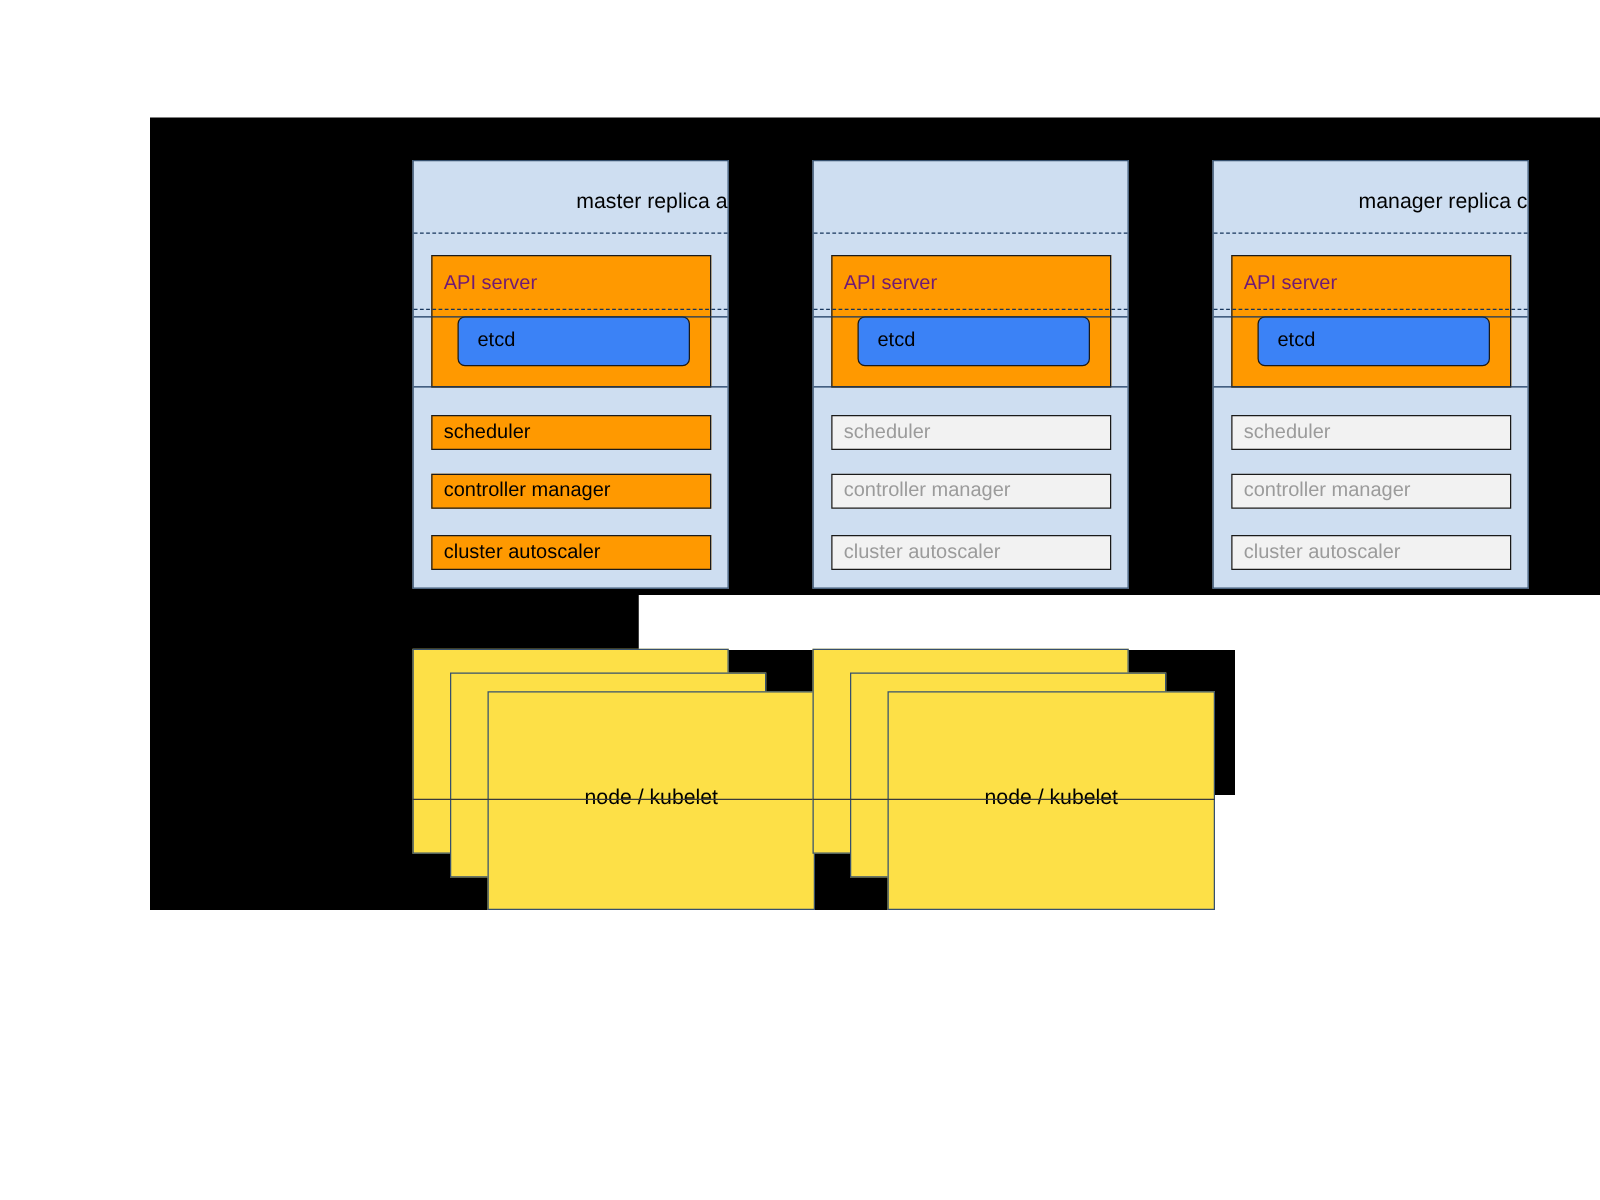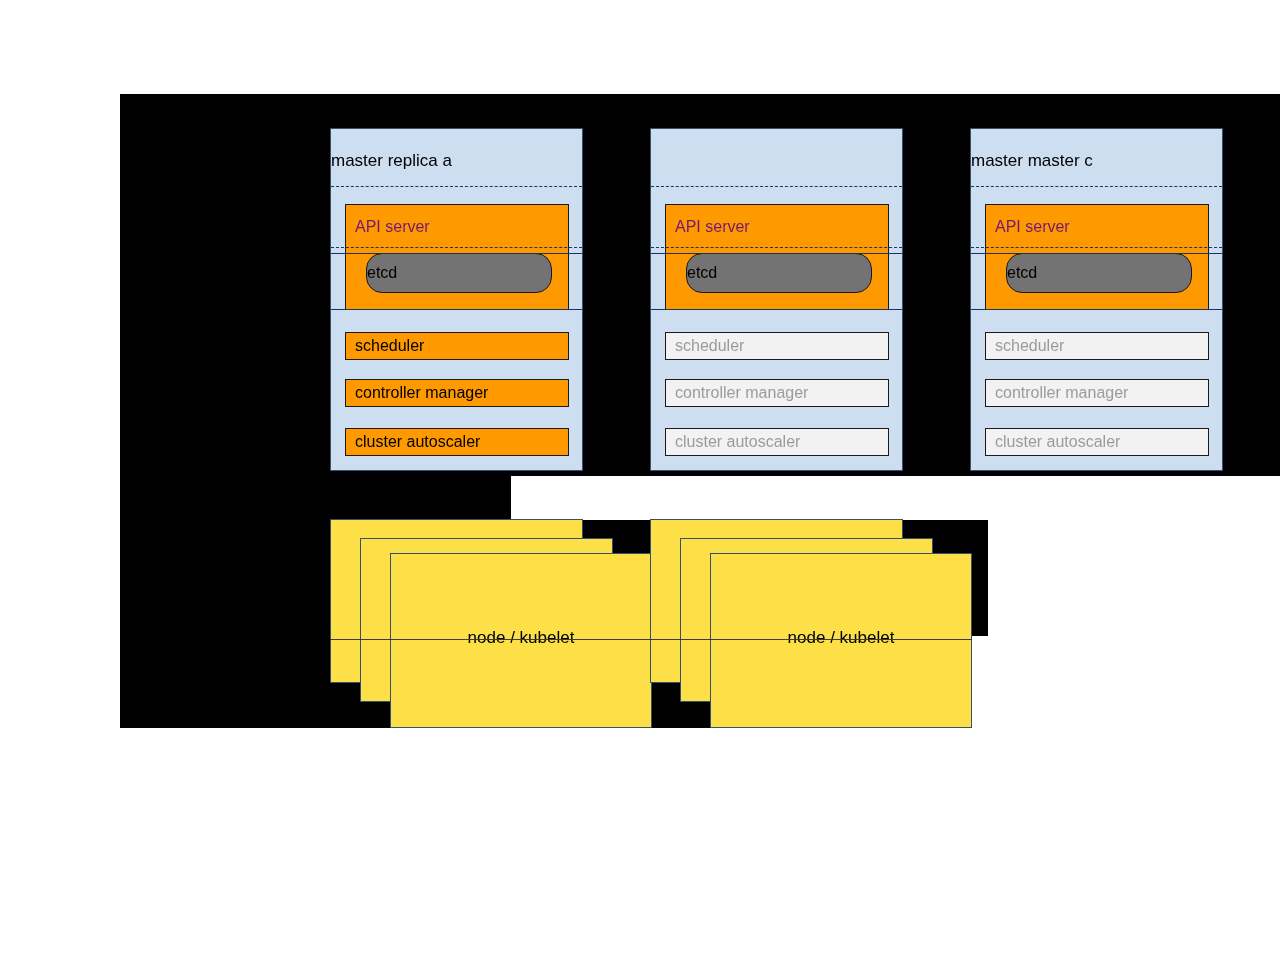--- a/index.html
+++ b/index.html
@@ -28,21 +28,21 @@
   .replica{
     position:absolute;
     background:#CEDEF1;
     border:1px solid #36506e;
     box-sizing:border-box;
   }
   .replica-title{
     position:absolute;
     left:0;right:0;
     top:22px;
-    text-align:left;
+    text-align:right;
     font-size:17px;
     color:#000000;
     line-height:20px;
     white-space:nowrap;
   }
 
   
   .hdash{
     position:absolute;
     left:0;right:0;
@@ -89,25 +89,26 @@
     left:9px;
     top:14px;
     font-size:16px;
     line-height:1;
     color:#701a75;
     white-space:nowrap;
   }
   .etcd{
     position:absolute;
     box-sizing:border-box;
-    background:#737373;
+    background:#3b82f6;
     border:1px solid #1a1a1a;
-    border-radius:16px;
+    border-radius:6px;
     display:flex;
     align-items:center;
+    padding-left:15px;
     font-size:16px;
     color:#000000;
     white-space:nowrap;
   }
 
   
   .nodecard{
     position:absolute;
     box-sizing:border-box;
     background:#fde047;
@@ -170,21 +171,21 @@
     <div class="hdash" style="top:118px;"></div>
     <div class="hsolid" style="top:124px;"></div>
     <div class="hsolid" style="top:180px;"></div>
 
     <div class="comp inactive" style="left:14px;top:203px;width:224px;height:28px;">scheduler</div>
     <div class="comp inactive" style="left:14px;top:250px;width:224px;height:28px;">controller manager</div>
     <div class="comp inactive" style="left:14px;top:299px;width:224px;height:28px;">cluster autoscaler</div>
   </div>
 
   <div class="replica" style="left:970px;top:128px;width:253px;height:343px;">
-    <div class="replica-title">master master c</div>
+    <div class="replica-title">manager replica c</div>
 
     <div class="hdash" style="top:57px;"></div>
 
     <div class="apiblock" style="left:14px;top:75px;width:224px;height:106px;">
       <div class="api-label">API server</div>
       <div class="etcd" style="left:20px;top:48px;width:186px;height:40px;">etcd</div>
     </div>
 
     <div class="hdash" style="top:118px;"></div>
     <div class="hsolid" style="top:124px;"></div>

